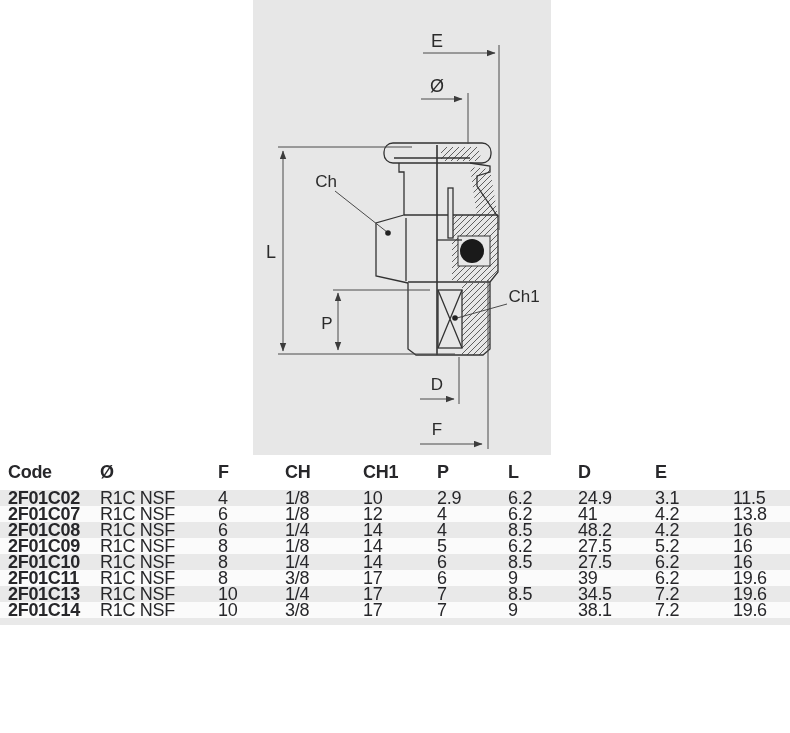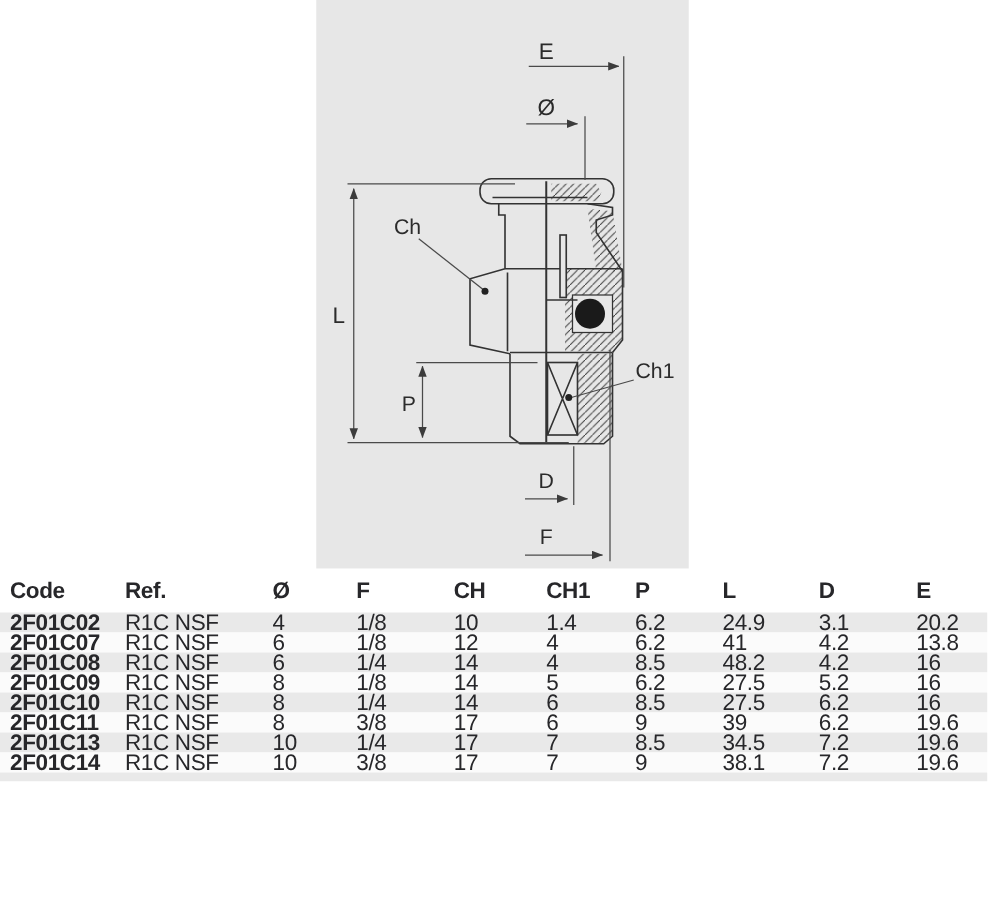--- a/index.html
+++ b/index.html
@@ -105,42 +105,41 @@
       <text x="327" y="329" font-size="17" text-anchor="middle">P</text>
       <text x="524" y="302" font-size="17" text-anchor="middle">Ch1</text>
       <text x="437" y="390" font-size="17" text-anchor="middle">D</text>
       <text x="437" y="435" font-size="17" text-anchor="middle">F</text>
     </svg>
   </div>
 
   <div class="spec-table">
     <div class="grid thead" id="thead-row">
         <div class="cell th">Code</div>
-        <div class="cell th">Ref.</div>
         <div class="cell th">Ø</div>
         <div class="cell th">F</div>
         <div class="cell th">CH</div>
         <div class="cell th">CH1</div>
         <div class="cell th">P</div>
         <div class="cell th">L</div>
         <div class="cell th">D</div>
         <div class="cell th">E</div>
       </div>
     <div id="tbody">
         <div class="grid row stripe">
           <div class="cell code">2F01C02</div>
           <div class="cell">R1C NSF</div>
           <div class="cell">4</div>
           <div class="cell">1/8</div>
           <div class="cell">10</div>
-          <div class="cell">1.4</div>
+          <div class="cell">2.9</div>
           <div class="cell">6.2</div>
           <div class="cell">24.9</div>
           <div class="cell">3.1</div>
-          <div class="cell">20.2</div>
+          <div class="cell">11.5</div>
         </div>
         <div class="grid row">
           <div class="cell code">2F01C07</div>
           <div class="cell">R1C NSF</div>
           <div class="cell">6</div>
           <div class="cell">1/8</div>
           <div class="cell">12</div>
           <div class="cell">4</div>
           <div class="cell">6.2</div>
           <div class="cell">41</div>

